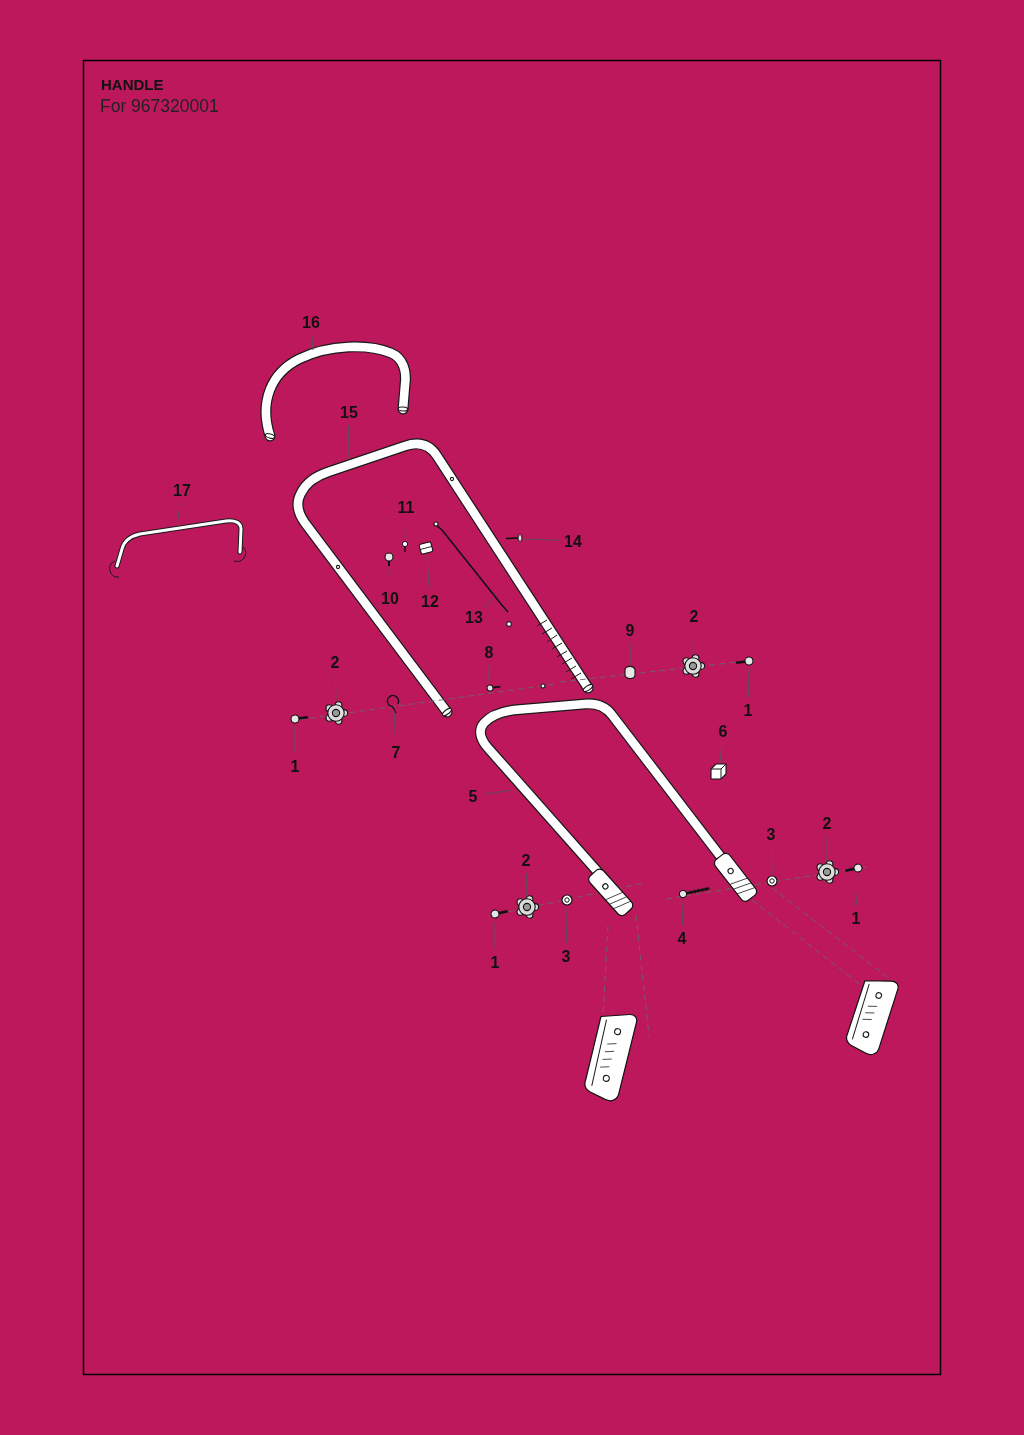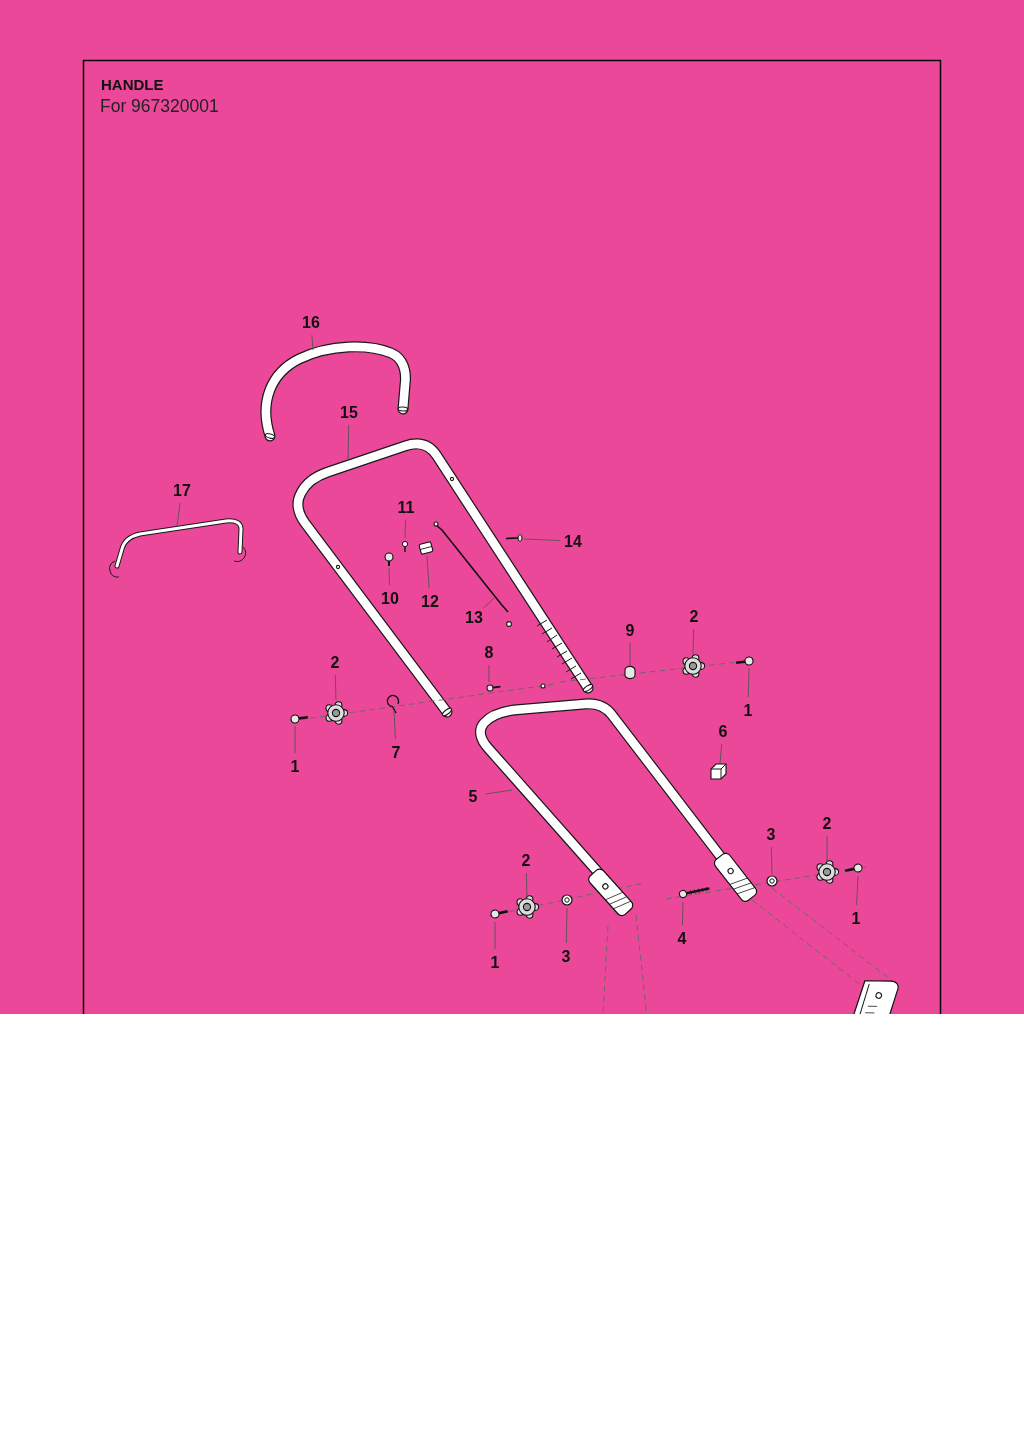--- a/index.html
+++ b/index.html
@@ -1,16 +1,16 @@
 <!DOCTYPE html>
 <html><head>
 <meta charset="utf-8">
 <style>
   html,body{margin:0;padding:0;background:#fff;}
-  .page{position:relative;width:1024px;height:1014px;background:#ec4899;
+  .page{position:relative;width:1024px;height:1435px;background:#be185d;
         font-family:"Liberation Sans","DejaVu Sans",sans-serif;}
   svg{position:absolute;left:0;top:0;}
   .frame{fill:none;stroke:#000;stroke-width:1.5;}
   .title{font-size:15px;font-weight:bold;fill:#111;}
   .subtitle{font-size:17.5px;fill:#222;}
   .callout{font-size:16px;font-weight:bold;fill:#111;text-anchor:middle;}
   .leader{stroke:#555;stroke-width:0.9;}
   .dash{stroke:#666;stroke-width:0.9;fill:none;stroke-dasharray:6 4;}
   .tube-o{fill:none;stroke:#1a1a1a;stroke-width:11;stroke-linecap:round;stroke-linejoin:round;}
   .tube-i{fill:none;stroke:#fff;stroke-width:8.6;stroke-linecap:round;stroke-linejoin:round;}

